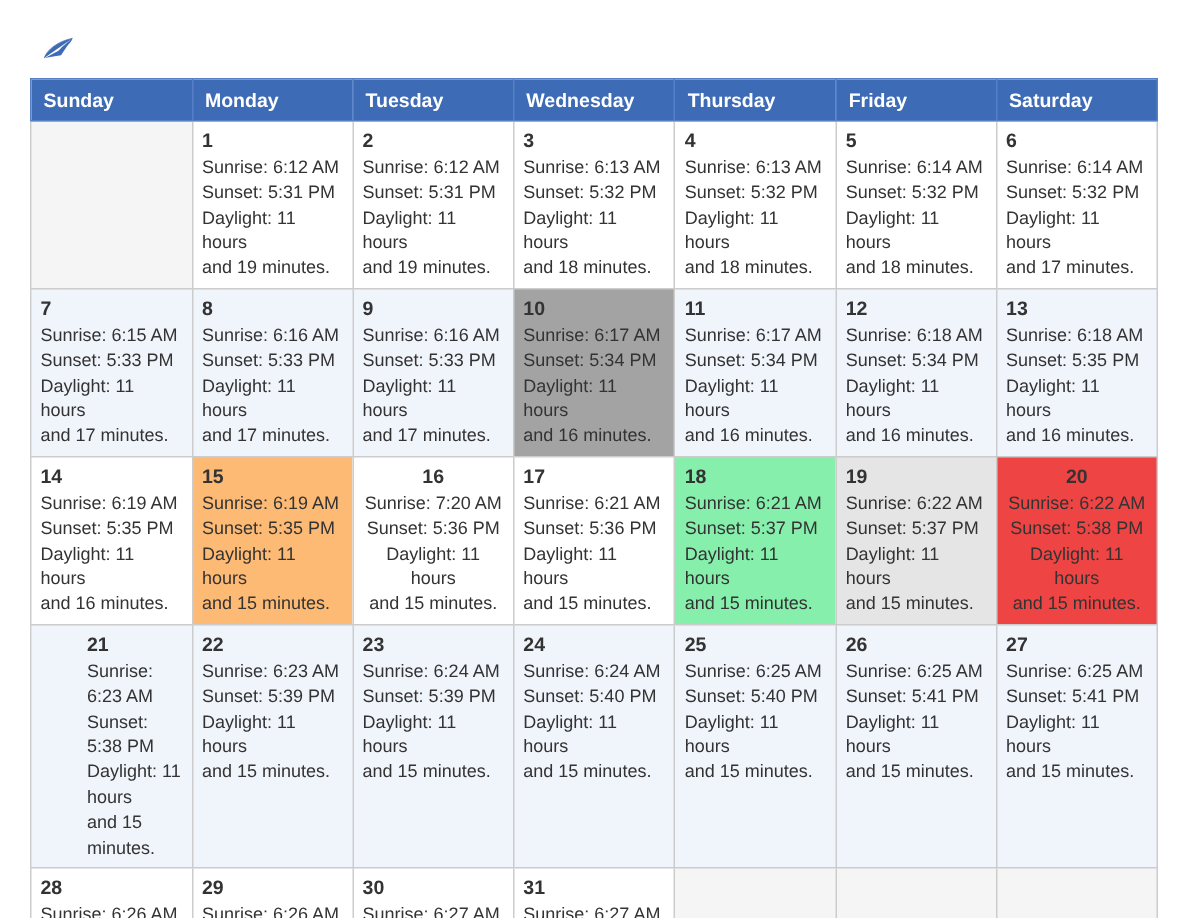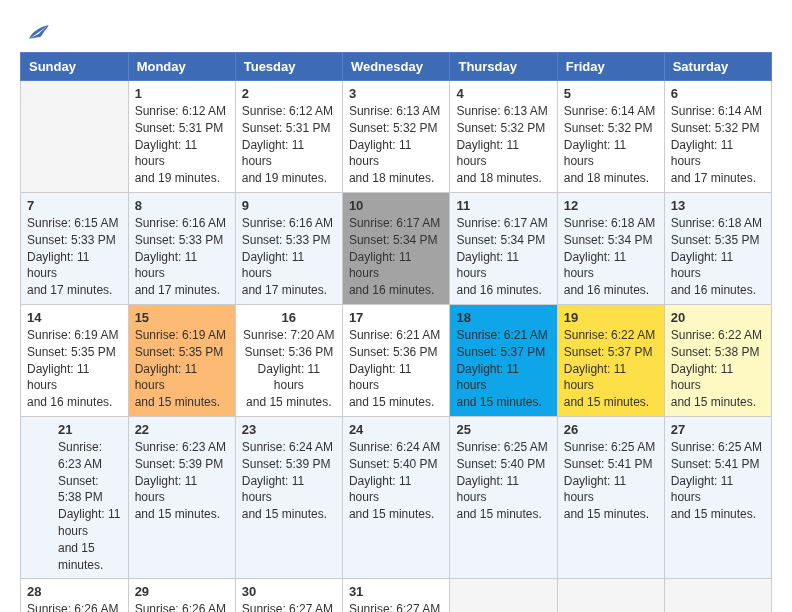--- a/index.html
+++ b/index.html
@@ -246,35 +246,35 @@
 Daylight: 11 hours
 and 15 minutes.</div>
         </td>
         <td style="background-color: rgb(255, 255, 255);">
           <span class="day-number">17</span>
           <div class="day-info" style="white-space: pre-line;">Sunrise: 6:21 AM
 Sunset: 5:36 PM
 Daylight: 11 hours
 and 15 minutes.</div>
         </td>
-        <td style="background-color: #0ea5e9;">
+        <td style="background-color: #86efac;">
           <span class="day-number">18</span>
           <div class="day-info" style="white-space: pre-line;">Sunrise: 6:21 AM
 Sunset: 5:37 PM
 Daylight: 11 hours
 and 15 minutes.</div>
         </td>
-        <td style="background-color: #fde047;">
+        <td style="background-color: #e5e5e5;">
           <span class="day-number">19</span>
           <div class="day-info" style="white-space: pre-line;">Sunrise: 6:22 AM
 Sunset: 5:37 PM
 Daylight: 11 hours
 and 15 minutes.</div>
         </td>
-        <td style="background-color: #fef9c3;">
+        <td style="background-color: #ef4444; text-align: center;">
           <span class="day-number">20</span>
           <div class="day-info" style="white-space: pre-line;">Sunrise: 6:22 AM
 Sunset: 5:38 PM
 Daylight: 11 hours
 and 15 minutes.</div>
         </td>
       </tr>
       <tr>
         <td style="background-color: rgb(240, 244, 251); padding-left: 37px;">
           <span class="day-number">21</span>

